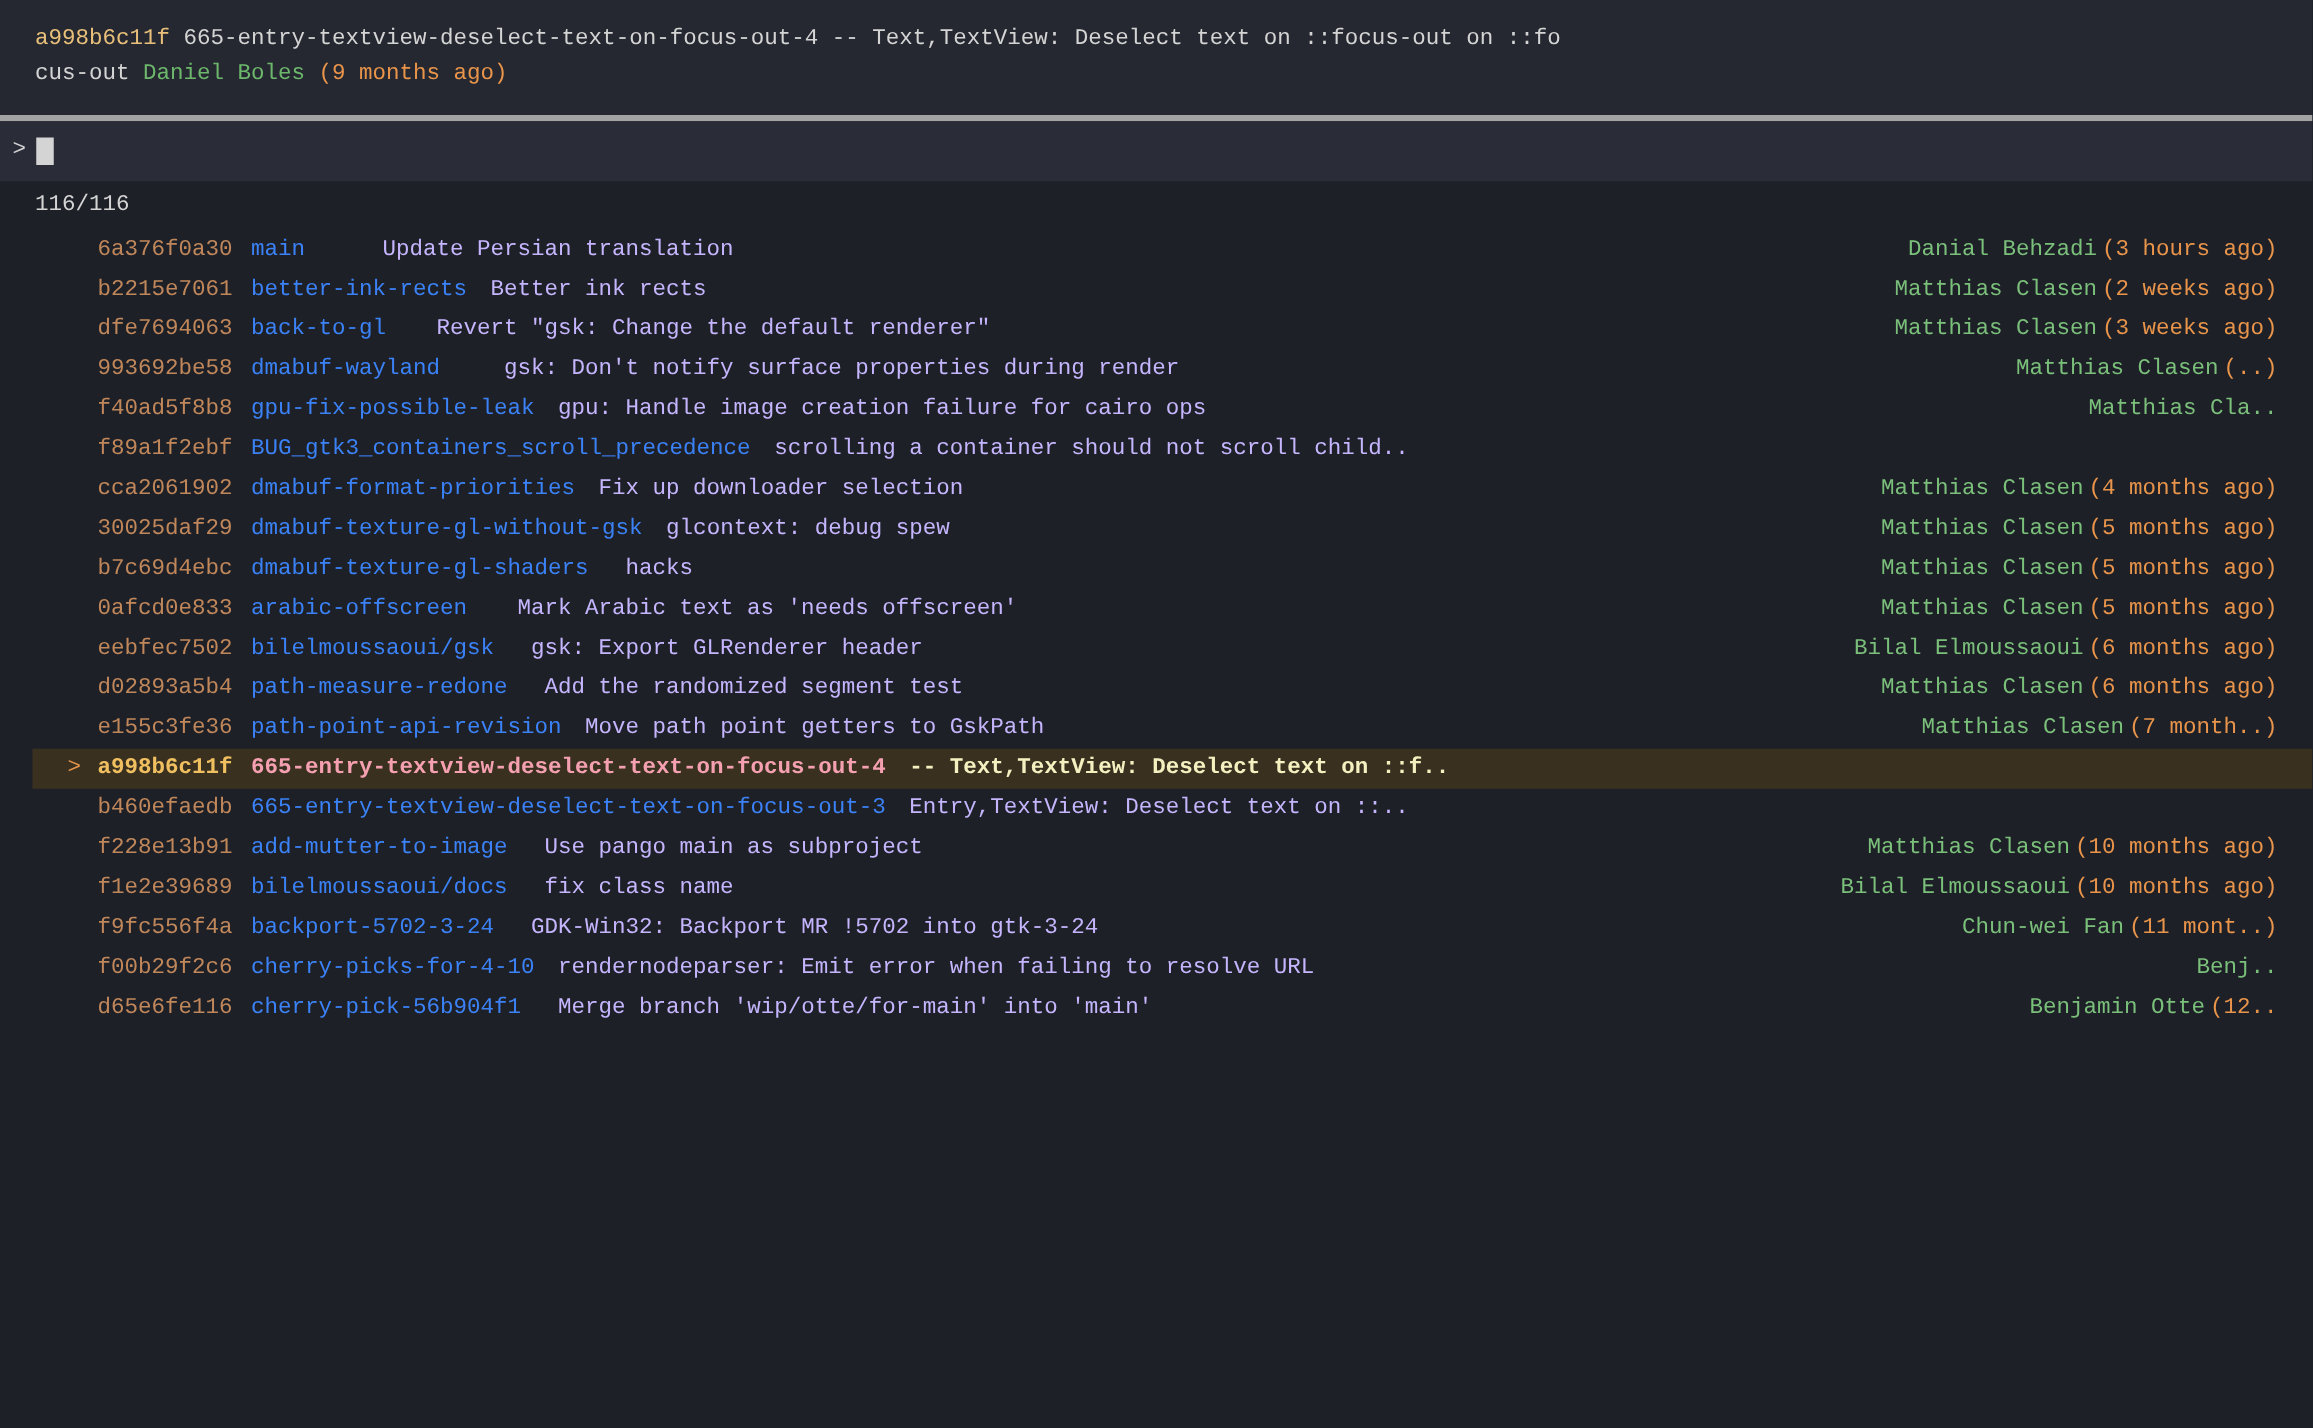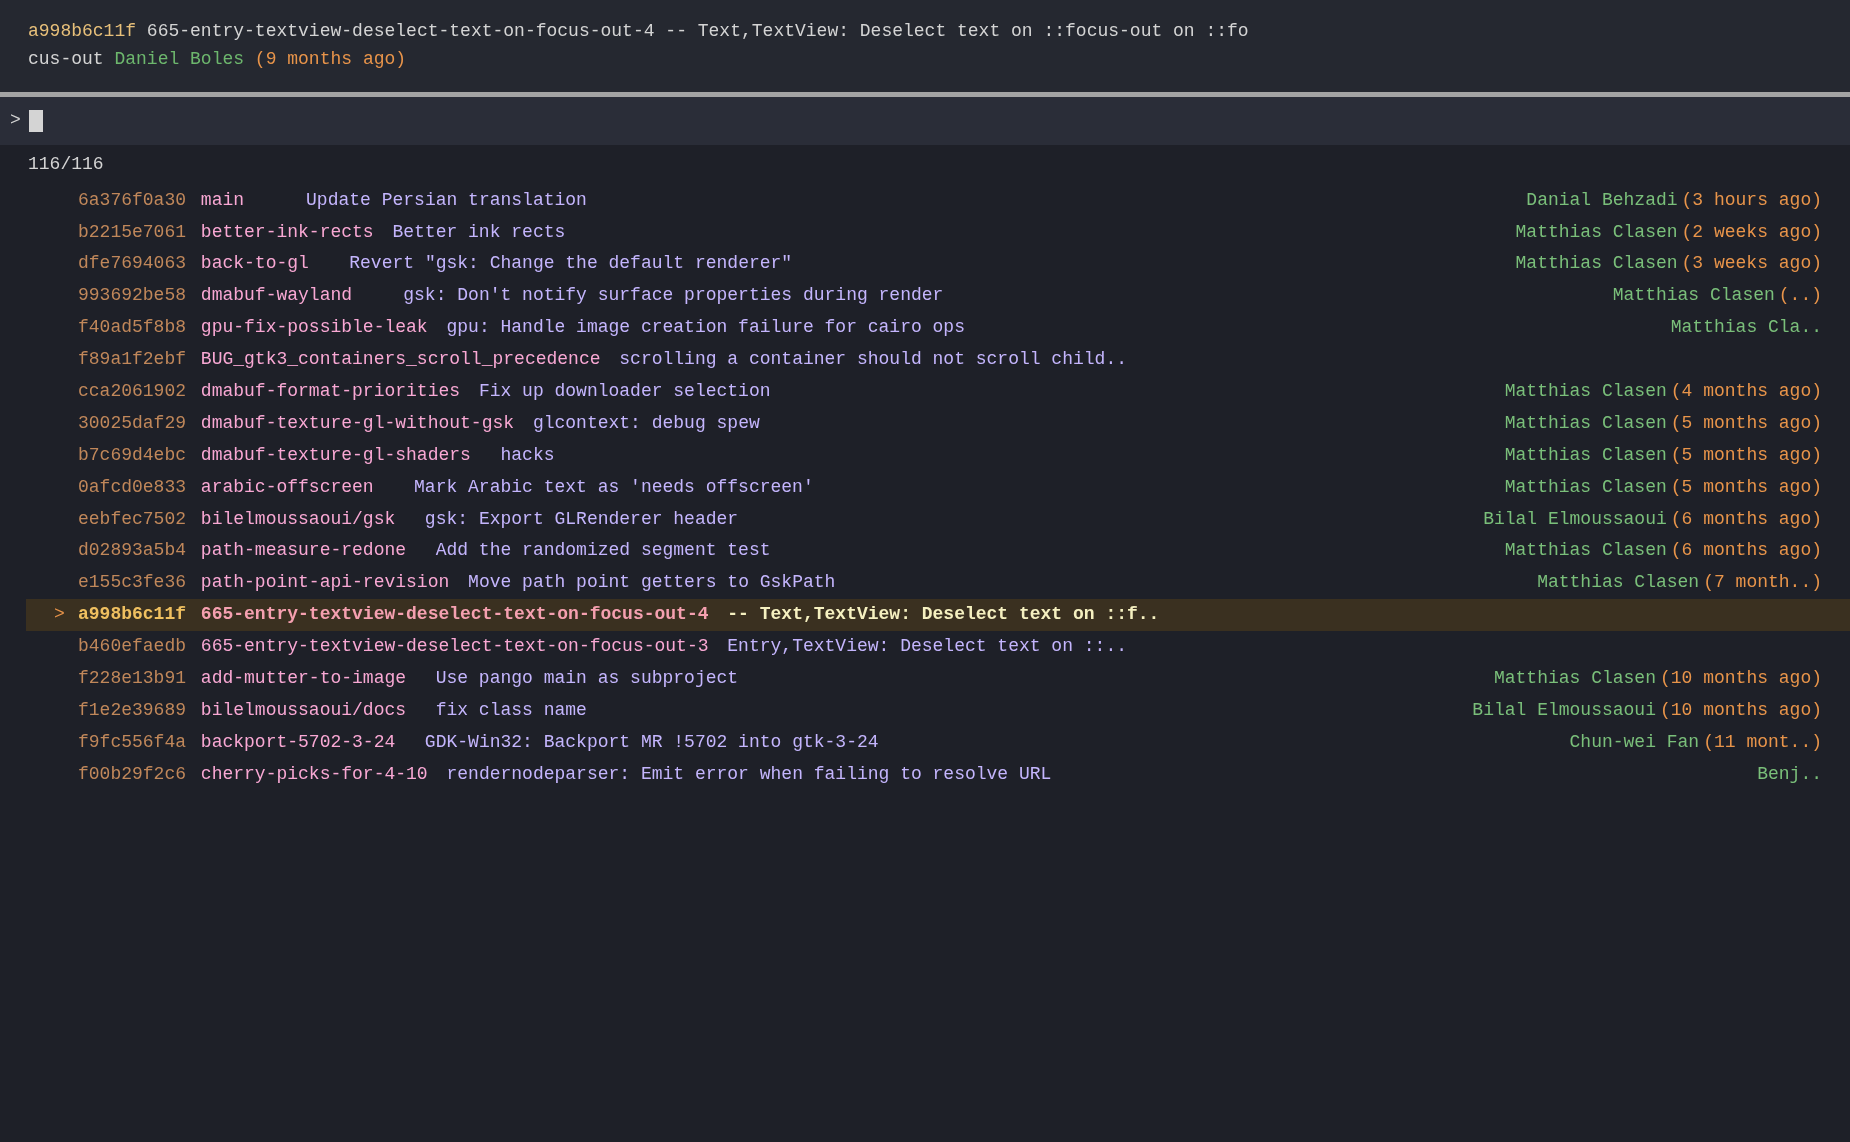--- a/index.html
+++ b/index.html
@@ -122,21 +122,21 @@
     }
 
     .log-row .time {
       margin-left: 4px;
       white-space: nowrap;
     }
 
     
     .c-hash-default { color: #c0875a; }
     .c-hash-highlighted { color: #f0c060; font-weight: bold; }
-    .c-branch-default { color: #f9a8d4; }
+    .c-branch-default { color: #3b82f6; }
     .c-branch-highlighted { color: #f5a0b0; font-weight: bold; }
     .c-msg-default { color: #c4b5fd; }
     .c-msg-highlighted { color: #f5f0c0; font-weight: bold; }
     .c-author { color: #7abf7a; }
     .c-time { color: #e8944a; }
     .c-arrow { color: #e8944a; }
   </style>
 </head>
 <body>
 
@@ -180,15 +180,16 @@
       <div class="log-row"><span class="row-arrow">  </span><span class="hash c-hash-default">0afcd0e833 </span><span class="branch c-branch-default">arabic-offscreen</span><span class="msg c-msg-default">   Mark Arabic text as 'needs offscreen'</span><span class="author c-author"> Matthias Clasen</span><span class="time c-time"> (5 months ago)</span></div>
       <div class="log-row"><span class="row-arrow">  </span><span class="hash c-hash-default">eebfec7502 </span><span class="branch c-branch-default">bilelmoussaoui/gsk</span><span class="msg c-msg-default">  gsk: Export GLRenderer header</span><span class="author c-author"> Bilal Elmoussaoui</span><span class="time c-time"> (6 months ago)</span></div>
       <div class="log-row"><span class="row-arrow">  </span><span class="hash c-hash-default">d02893a5b4 </span><span class="branch c-branch-default">path-measure-redone</span><span class="msg c-msg-default">  Add the randomized segment test</span><span class="author c-author"> Matthias Clasen</span><span class="time c-time"> (6 months ago)</span></div>
       <div class="log-row"><span class="row-arrow">  </span><span class="hash c-hash-default">e155c3fe36 </span><span class="branch c-branch-default">path-point-api-revision</span><span class="msg c-msg-default"> Move path point getters to GskPath</span><span class="author c-author"> Matthias Clasen</span><span class="time c-time"> (7 month..)</span></div>
       <div class="log-row highlighted"><span class="row-arrow c-arrow">&gt; </span><span class="hash c-hash-highlighted">a998b6c11f </span><span class="branch c-branch-highlighted">665-entry-textview-deselect-text-on-focus-out-4</span><span class="msg c-msg-highlighted"> -- Text,TextView: Deselect text on ::f..</span></div>
       <div class="log-row"><span class="row-arrow">  </span><span class="hash c-hash-default">b460efaedb </span><span class="branch c-branch-default">665-entry-textview-deselect-text-on-focus-out-3</span><span class="msg c-msg-default"> Entry,TextView: Deselect text on ::..</span></div>
       <div class="log-row"><span class="row-arrow">  </span><span class="hash c-hash-default">f228e13b91 </span><span class="branch c-branch-default">add-mutter-to-image</span><span class="msg c-msg-default">  Use pango main as subproject</span><span class="author c-author"> Matthias Clasen</span><span class="time c-time"> (10 months ago)</span></div>
       <div class="log-row"><span class="row-arrow">  </span><span class="hash c-hash-default">f1e2e39689 </span><span class="branch c-branch-default">bilelmoussaoui/docs</span><span class="msg c-msg-default">  fix class name</span><span class="author c-author"> Bilal Elmoussaoui</span><span class="time c-time"> (10 months ago)</span></div>
       <div class="log-row"><span class="row-arrow">  </span><span class="hash c-hash-default">f9fc556f4a </span><span class="branch c-branch-default">backport-5702-3-24</span><span class="msg c-msg-default">  GDK-Win32: Backport MR !5702 into gtk-3-24</span><span class="author c-author"> Chun-wei Fan</span><span class="time c-time"> (11 mont..)</span></div>
       <div class="log-row"><span class="row-arrow">  </span><span class="hash c-hash-default">f00b29f2c6 </span><span class="branch c-branch-default">cherry-picks-for-4-10</span><span class="msg c-msg-default"> rendernodeparser: Emit error when failing to resolve URL</span><span class="author c-author"> Benj..</span></div>
+      <div class="log-row"><span class="row-arrow">  </span><span class="hash c-hash-default">d65e6fe116 </span><span class="branch c-branch-default">cherry-pick-56b904f1</span><span class="msg c-msg-default">  Merge branch 'wip/otte/for-main' into 'main'</span><span class="author c-author"> Benjamin Otte</span><span class="time c-time"> (12..</span></div>
     </div>
 
 </div>
 
 </body></html>

